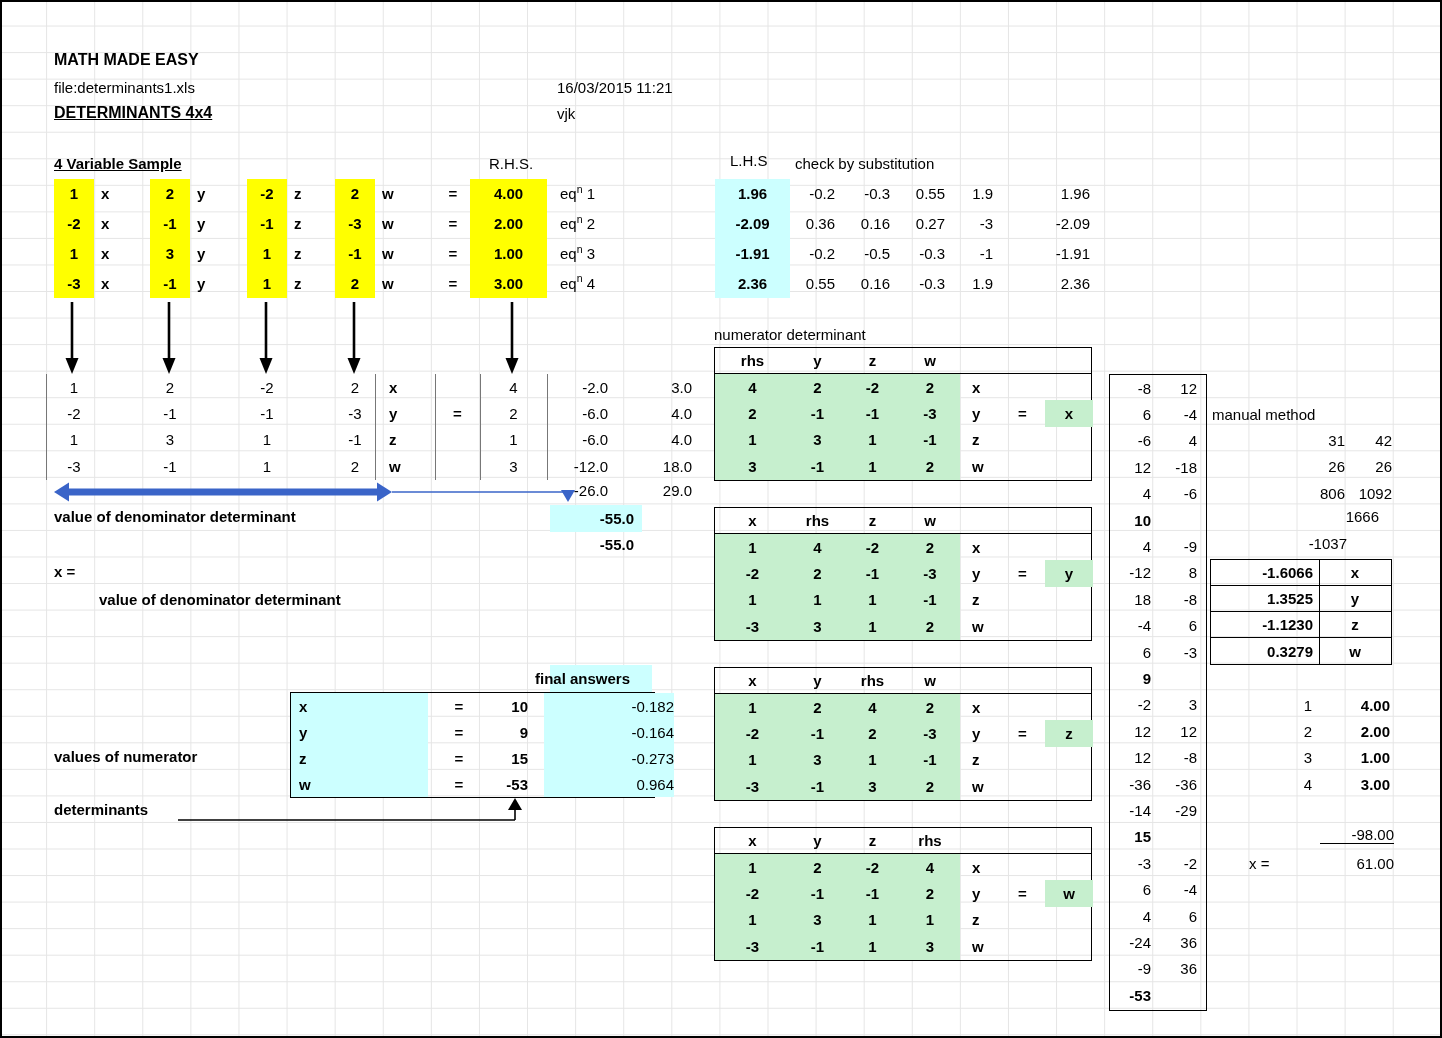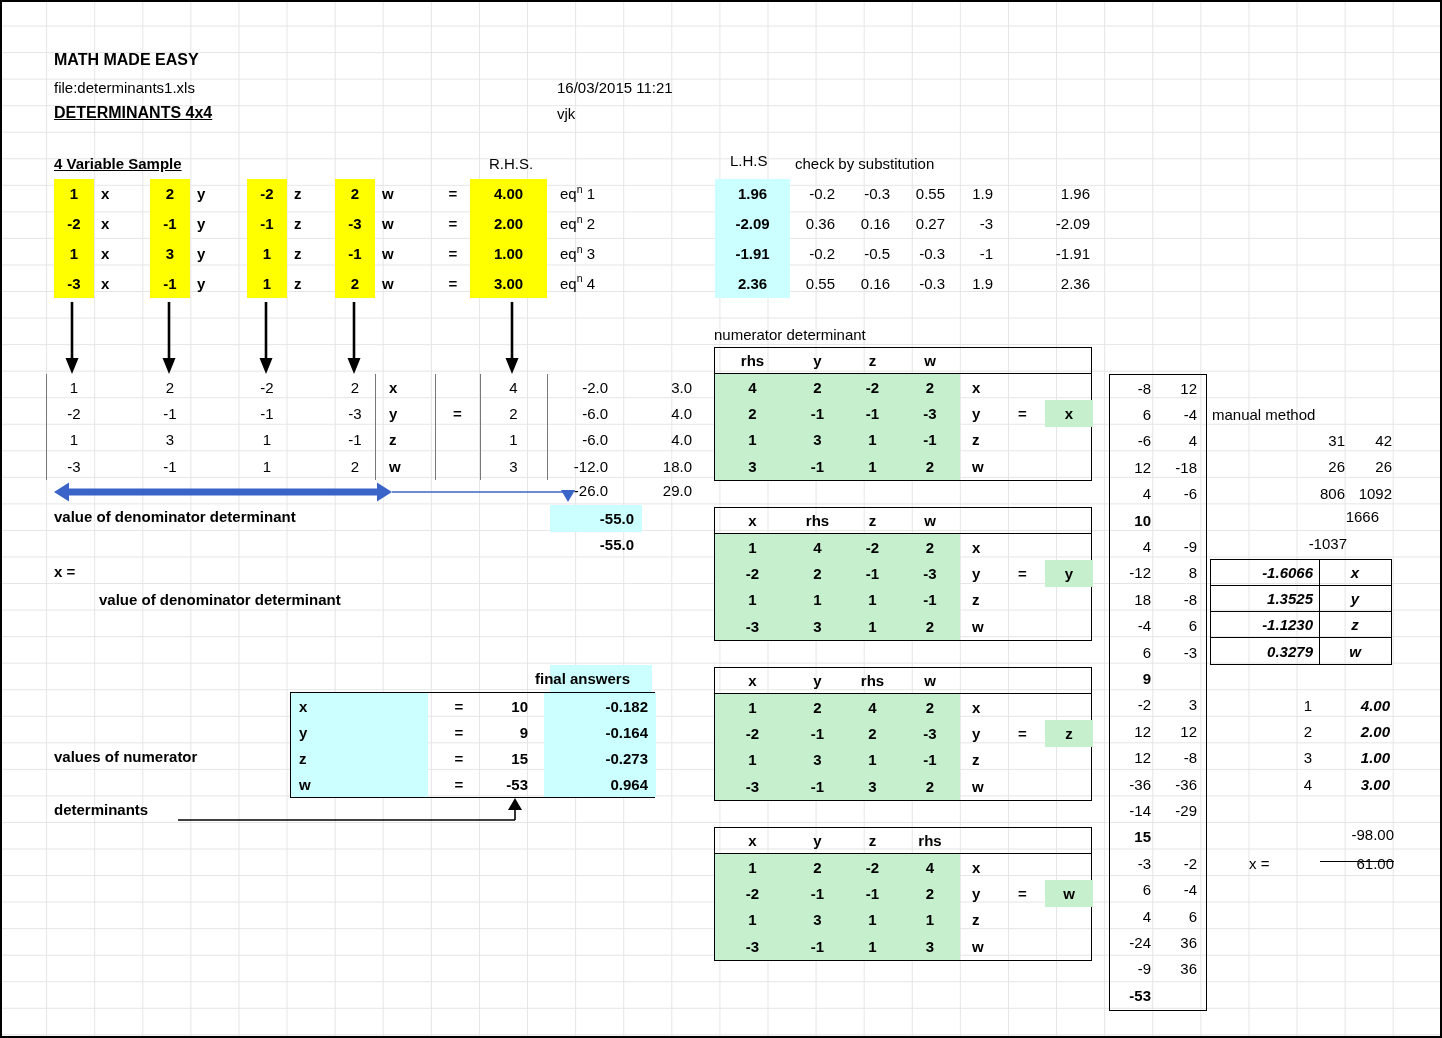--- a/index.html
+++ b/index.html
@@ -4,57 +4,57 @@
 <style>
   *{margin:0;padding:0;box-sizing:border-box}
   html,body{background:#fff}
   body{width:1442px;height:1038px;position:relative;font-family:"Liberation Sans",sans-serif;font-size:15px;color:#000;overflow:hidden}
   .sheet{position:absolute;inset:0;border:2px solid #000;overflow:hidden;
     background-image:linear-gradient(to right,#e5e5e5 1px,transparent 1px),
                      linear-gradient(to bottom,#e5e5e5 1px,transparent 1px);
     background-size:48.1px 26.55px;background-position:-4px -3px}
   .abs{position:absolute}
   .b{font-weight:bold}
-  .bi{font-weight:bold;font-style:italic}
+  .bi{font-weight:bold;}
   .ul{text-decoration:underline}
   .fs16{font-size:16px}
   .row{display:flex;align-items:stretch}
   .row>*{flex:none;display:flex;align-items:center}
   .c{justify-content:center;text-align:center}
   .r{justify-content:flex-end;text-align:right}
   .ycell{width:40px;background:var(--yellow,#ffff00);font-weight:bold;justify-content:center;text-align:center}
   .cyancell{background:var(--cyan,#ccffff);font-weight:bold;justify-content:center;text-align:center}
   .cyanblock{background:var(--cyan,#ccffff)}
   .vlab{font-weight:bold;padding-left:7px}
   .mnum{width:40px;justify-content:center;text-align:center}
   .eqrow{height:29.8px}
   .eqlabel sup{font-size:10.5px;align-self:flex-start;margin-top:4px}
   .drow{height:26.4px}
   .vline{position:absolute;top:372px;height:106px;width:1px;background:#777}
   .fracline{border-bottom:1.6px solid #000;padding-bottom:5px}
   .fabox{width:365px;height:106px;border:1px solid #000}
   .farow{height:26px}
   .fvar{width:137px;background:var(--cyan,#ccffff);font-weight:bold;padding-left:8px}
-  .fval{width:112px;background:var(--cyan,#ccffff);font-weight:bold;justify-content:flex-end;padding-right:8px}
+  .fval{width:130px;background:var(--cyan,#ccffff);font-weight:normal;justify-content:flex-end;padding-right:0}
   .ntable{width:378px;border:1.5px solid #000;background:#fff0}
   .nthead{height:26px;border-bottom:1.5px solid #000}
   .ntrow{height:26.4px}
   .ncell{background:var(--green,#c6efce);font-weight:bold;justify-content:center;text-align:center}
   .nsolve{width:48px;font-weight:bold;justify-content:center;text-align:center}
   .nsolve:not(:empty){background:var(--green,#c6efce)}
   .wbox{width:98px;height:637px;border:1.5px solid #000}
   .warow{height:26.4px}
   .warow[data-b="1"]{font-weight:bold}
   .mprow{height:26.5px}
   .mrbox{width:182px;height:106px;border:1px solid #000}
   .mrrow{height:26px;border-bottom:1px solid #000}
   .mrrow:last-child{border-bottom:none}
   .mrvar{width:71px;border-left:1px solid #000;align-self:stretch;justify-content:center}
   .ckrow{height:26.3px}
-  .ulb{border-bottom:1.2px solid #000;padding-bottom:18px}
+  .ulb{border-bottom:1.2px solid #000;padding-bottom:0}
   .blue{color:var(--blue_arrow,#3a64c8)}
   .w10{width:10px}.w13{width:13px}.w16{width:16px}.w20{width:20px}.w22{width:22px}
   .w34{width:34px}.w40{width:40px}.w42{width:42px}.w45{width:45px}.w48{width:48px}
   .w55{width:55px}.w56{width:56px}.w57{width:57px}.w58{width:58px}.w60{width:60px}
   .w61{width:61px}.w63{width:63px}.w65{width:65px}.w67{width:67px}.w70{width:70px}
   .w72{width:72px}.w75{width:75px}.w77{width:77px}.w80{width:80px}
   .w92{width:92px}.w95{width:95px}.w108{width:108px}.pl12{padding-left:12px}.pl14{padding-left:14px}
   .pr2{padding-right:2px}.pr3{padding-right:3px}.pr4{padding-right:4px}
   .pr6{padding-right:6px}.pr10{padding-right:10px}
 </style>

